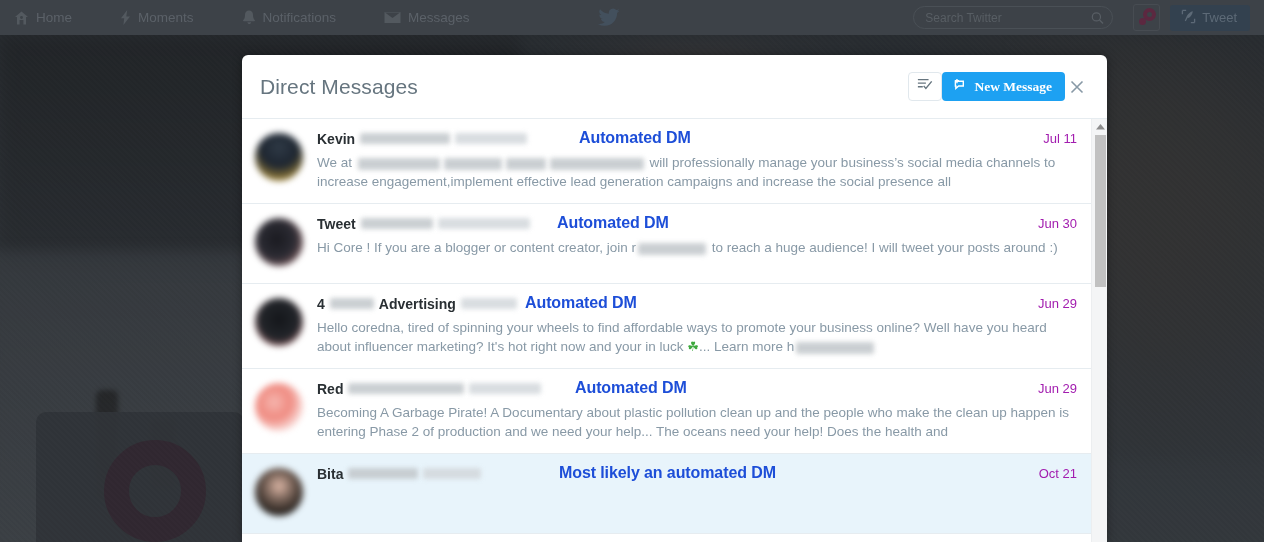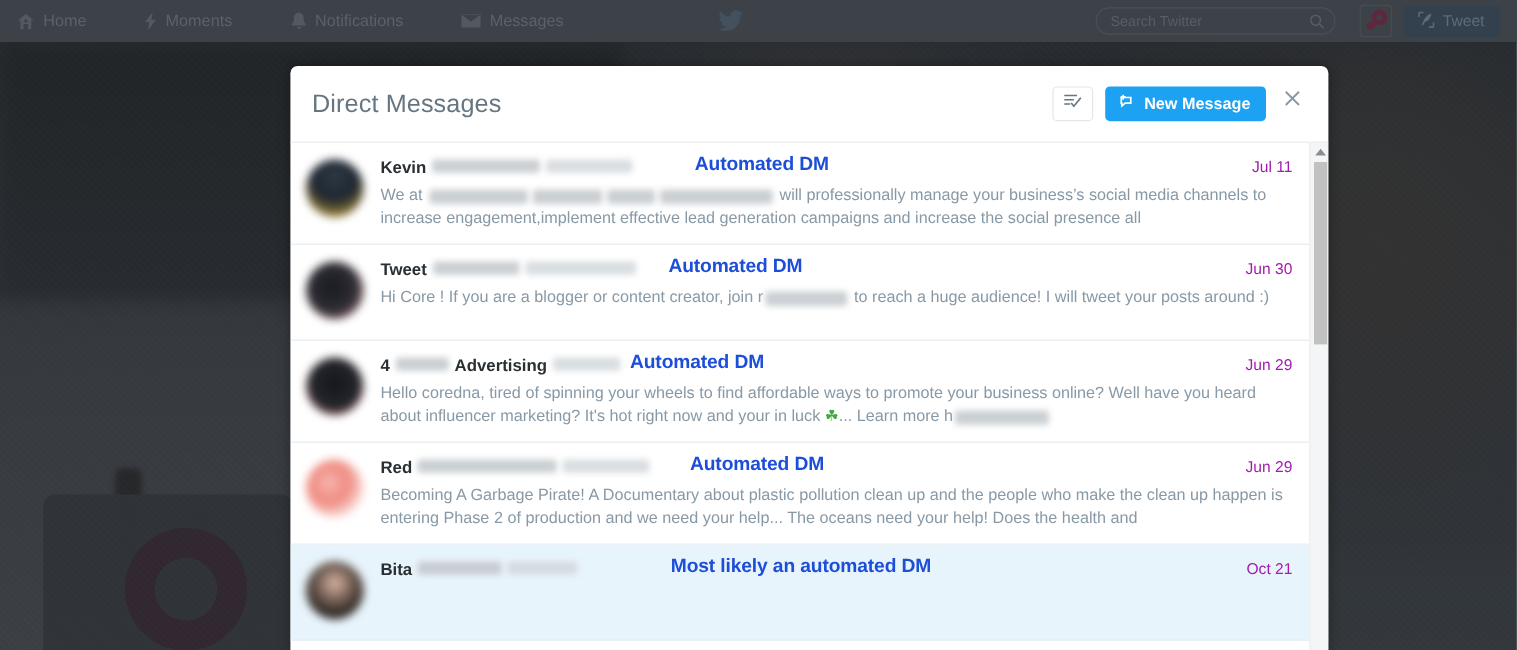--- a/index.html
+++ b/index.html
@@ -162,21 +162,21 @@
     display: flex; align-items: center;
     padding: 0 20px 0 18px;
     border-bottom: 1px solid #e6ecf0;
     position: relative;
   }
   .modal-title {
     font-size: 21px; color: #66757f; font-weight: 400;
     letter-spacing: .1px;
   }
   .header-actions {
-    margin-left: auto; display: flex; align-items: flex-start; gap: 10px;
+    margin-left: auto; display: flex; align-items: center; gap: 0; font-family: Liberation Serif, serif;
   }
   .mark-read-btn {
     width: 34px; height: 29px;
     border: 1px solid #e1e8ed; border-radius: 4px;
     background: #fff;
     display: flex; align-items: center; justify-content: center;
     cursor: pointer;
   }
   .new-msg-btn {
     height: 29px; background: #1da1f2; border-radius: 4px;

